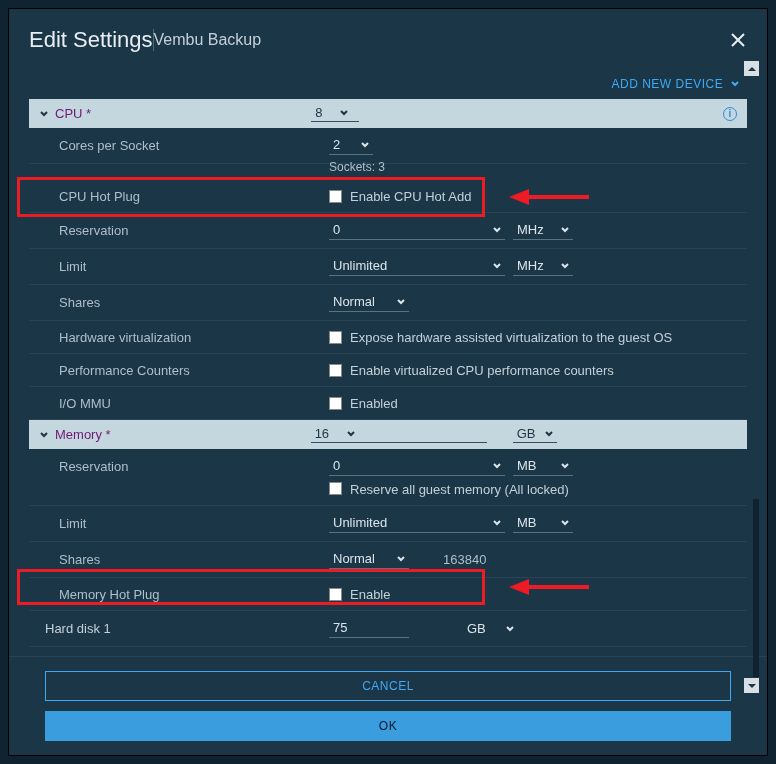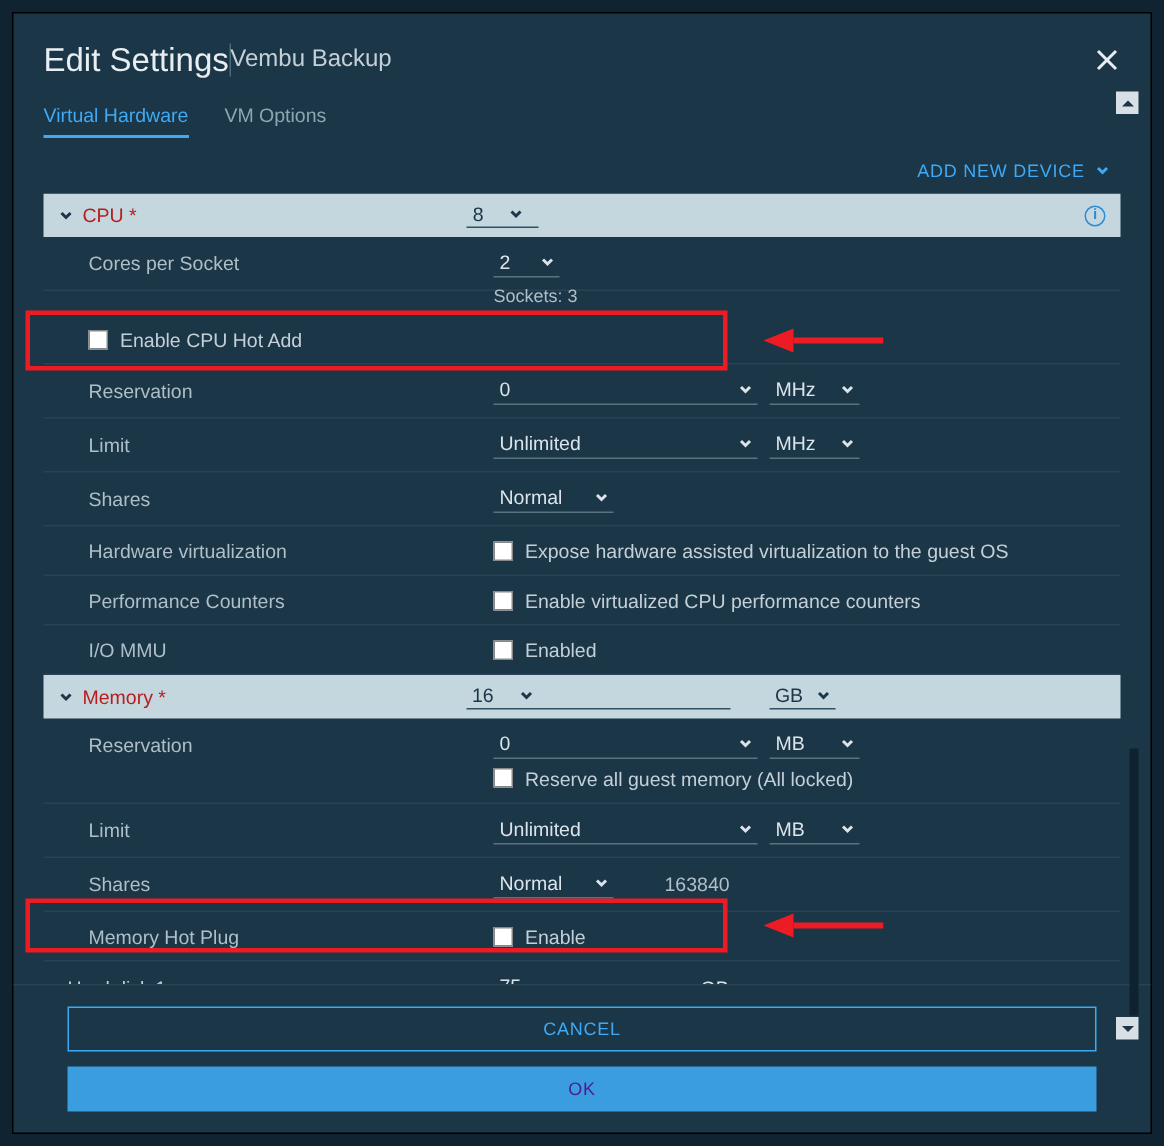--- a/index.html
+++ b/index.html
@@ -83,21 +83,21 @@
       align-items: center;
       padding: 6px 10px;
       font-size: 13px;
     }
     .section-header .expand-icon {
       margin-right: 6px;
       width: 10px; height: 10px;
       display: flex; align-items: center; justify-content: center;
     }
     .section-header .expand-icon svg { width: 8px; height: 8px; stroke: #1b3646; stroke-width: 2; fill: none; }
-    .section-header .label { color: #b91c1c; }
+    .section-header .label { color: #701a75; }
     .section-header .info-icon {
       margin-left: auto;
       width: 14px; height: 14px;
       border: 1.5px solid #2d8cd6; border-radius: 50%;
       display: flex; align-items: center; justify-content: center;
       color: #2d8cd6; font-size: 10px; font-weight: bold;
     }
     .section-header .inline-select {
       margin-left: 220px;
       border-bottom: 1px solid #315062;
@@ -175,21 +175,21 @@
       flex-direction: column;
     }
     .btn {
       padding: 7px 16px;
       font-size: 12px;
       letter-spacing: 0.5px;
       cursor: pointer;
       border: 1px solid transparent;
     }
     .btn-cancel { color: #3fa9f5; border: 1px solid #3fa9f5; background: transparent; }
-    .btn-ok { background: #3a9dde; color: #4c1d95; }
+    .btn-ok { background: #3a9dde; color: #0f172a; }
     .hard-disk-select {
       border-bottom: 1px solid #5a7383;
       min-width: 80px;
       display: inline-flex; padding: 1px 4px 2px 4px;
       color: #dbe4ea; cursor: pointer;
     }
     .hard-disk-unit {
       margin-left: 50px;
       display: inline-flex; align-items: center; gap: 20px;
       color: #dbe4ea; cursor: pointer;
@@ -214,24 +214,20 @@
         </svg>
     </span>
   </div>
 
   <span class="scroll-up">
     <svg viewBox="0 0 8 8">
         <path d="M0 6 L4 2 L8 6 Z"></path>
       </svg>
   </span>
 
-  <div class="tabs">
-    <div class="tab active">Virtual Hardware</div>
-    <div class="tab">VM Options</div>
-  </div>
 
   <div class="add-device">
     <span>ADD NEW DEVICE</span>
     <span class="chev">
         <svg viewBox="0 0 8 8">
           <path d="M1 2 L4 5 L7 2"></path>
         </svg>
       </span>
   </div>
 
@@ -264,20 +260,21 @@
               <svg viewBox="0 0 8 8">
                 <path d="M1 2 L4 5 L7 2"></path>
               </svg>
             </span>
         </span>
       </span>
     </div>
     <div class="subtext">Sockets: 3</div>
 
     <div class="row">
+      <span class="label">CPU Hot Plug</span>
       <span class="field">
         <span class="checkbox"></span>
         <span class="chk-label">Enable CPU Hot Add</span>
       </span>
     </div>
 
     <div class="row">
       <span class="label">Reservation</span>
       <span class="field">
         <span class="select wide">

